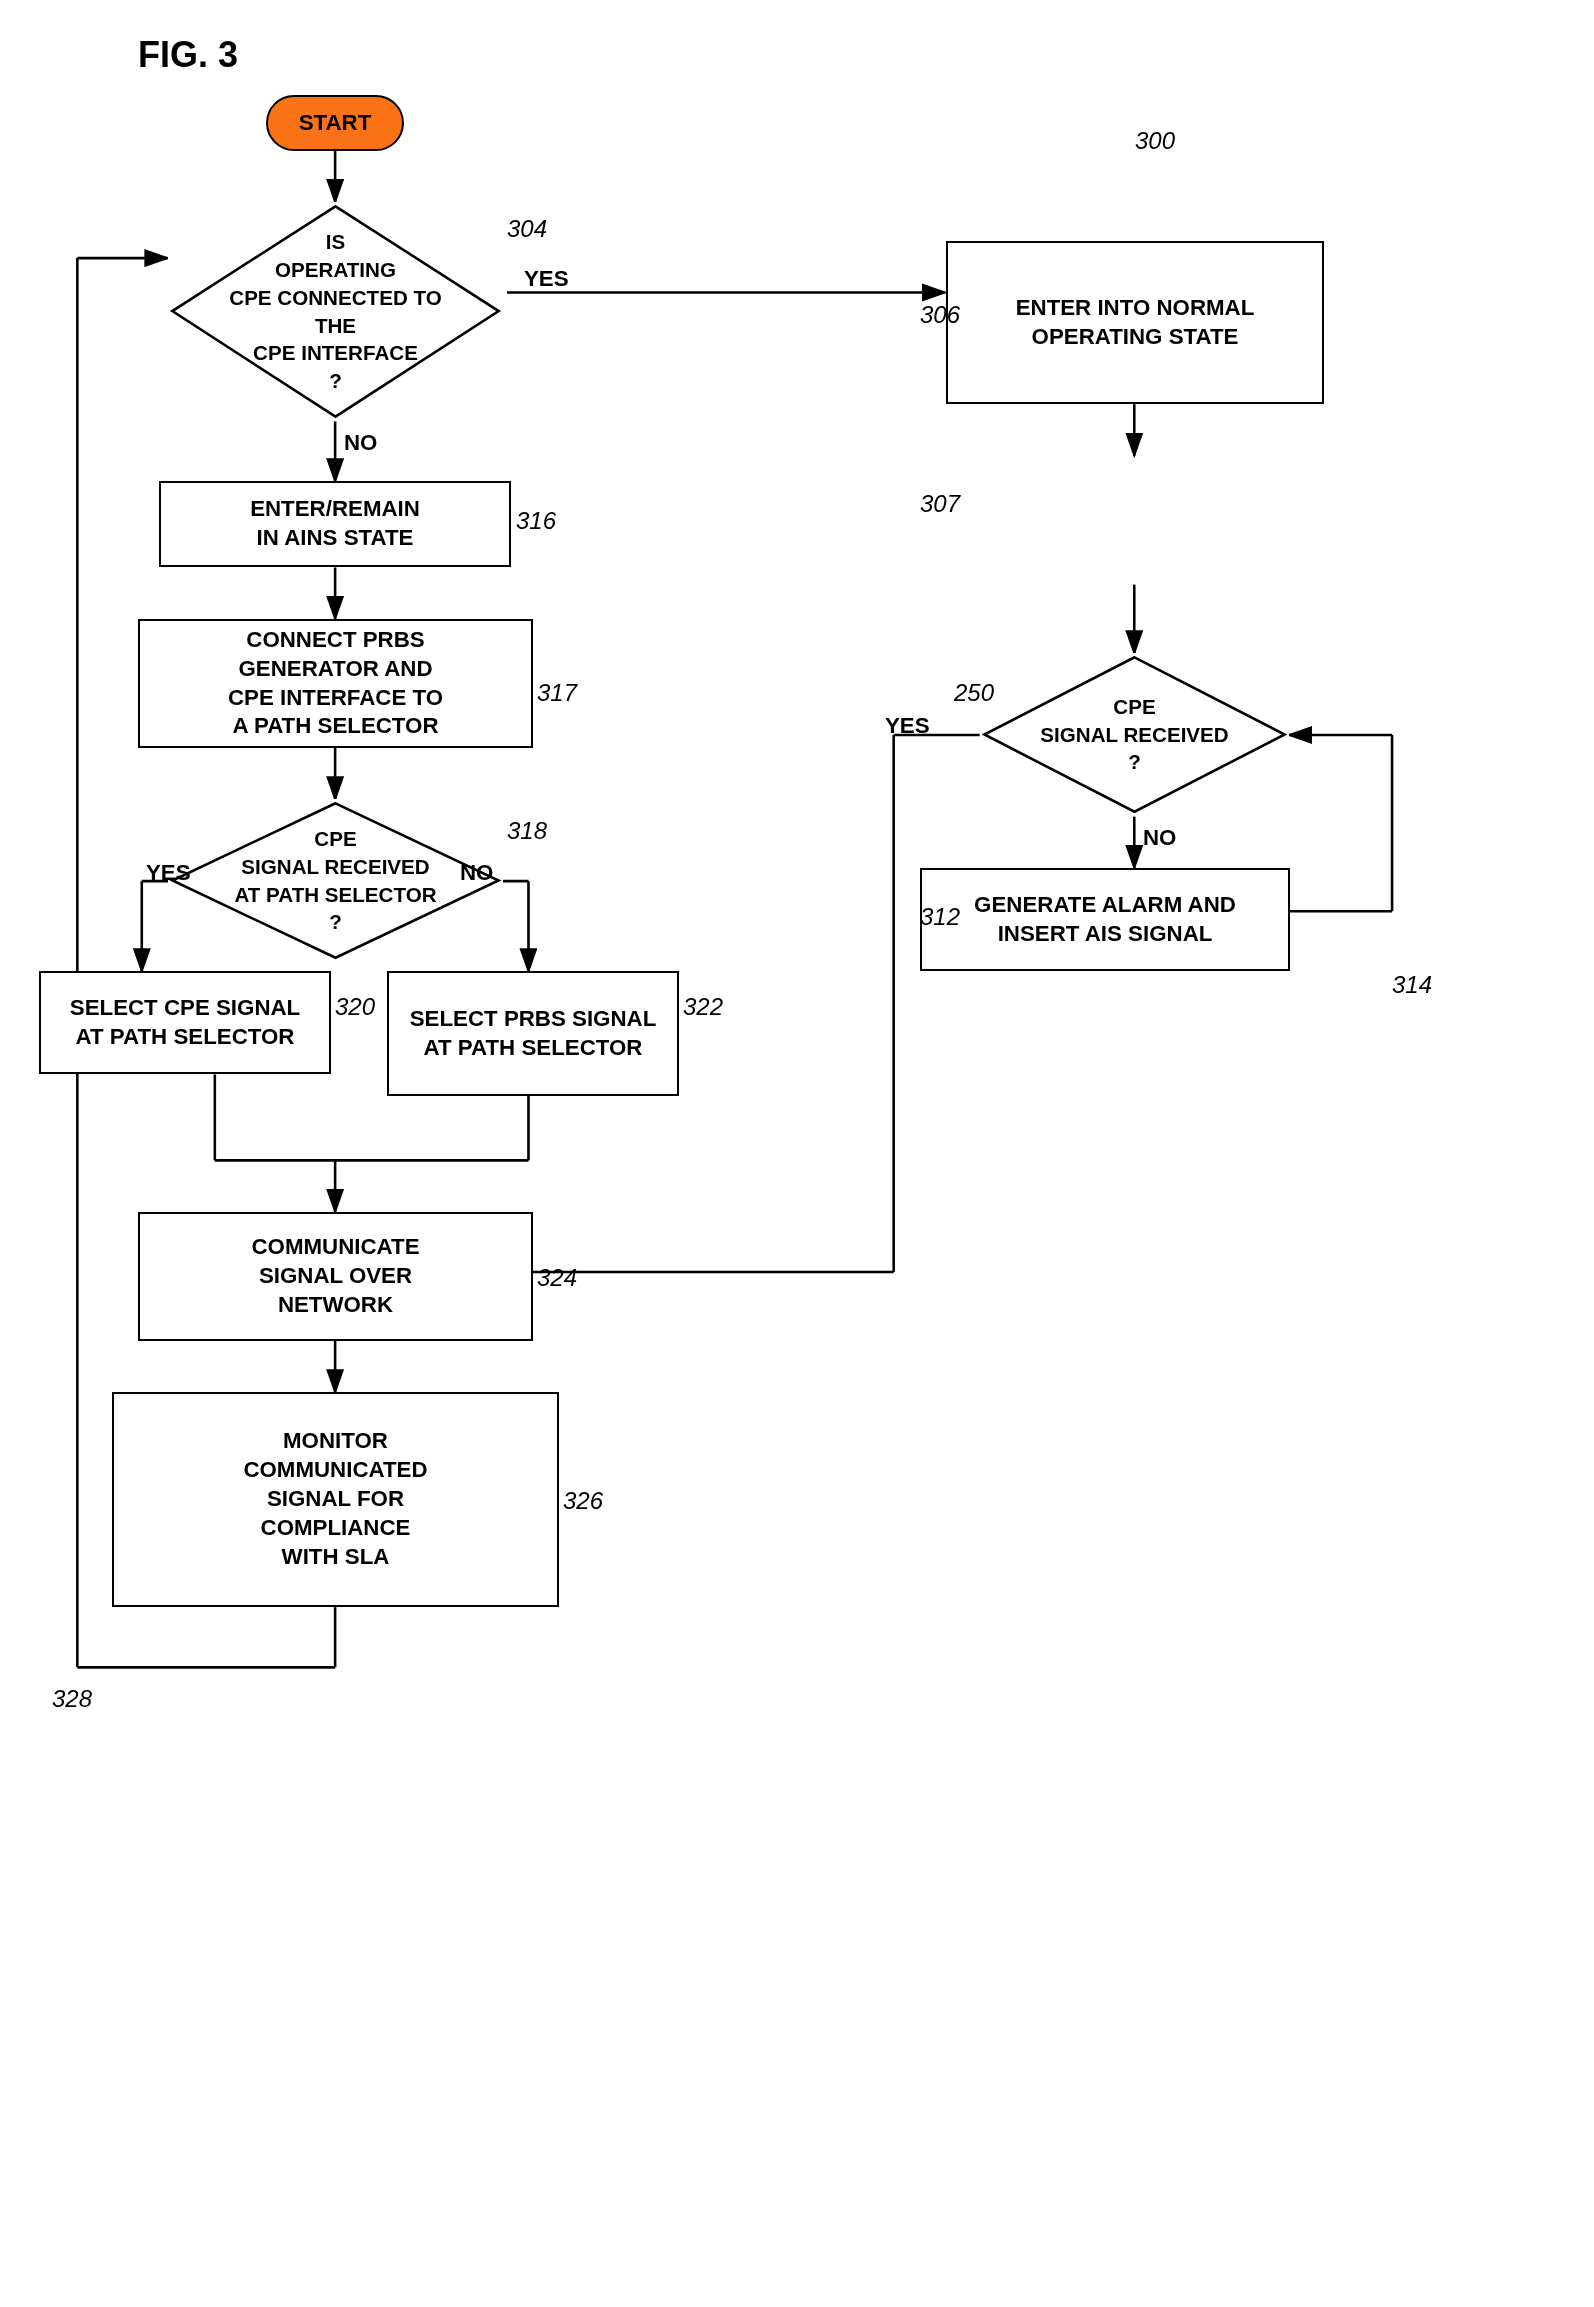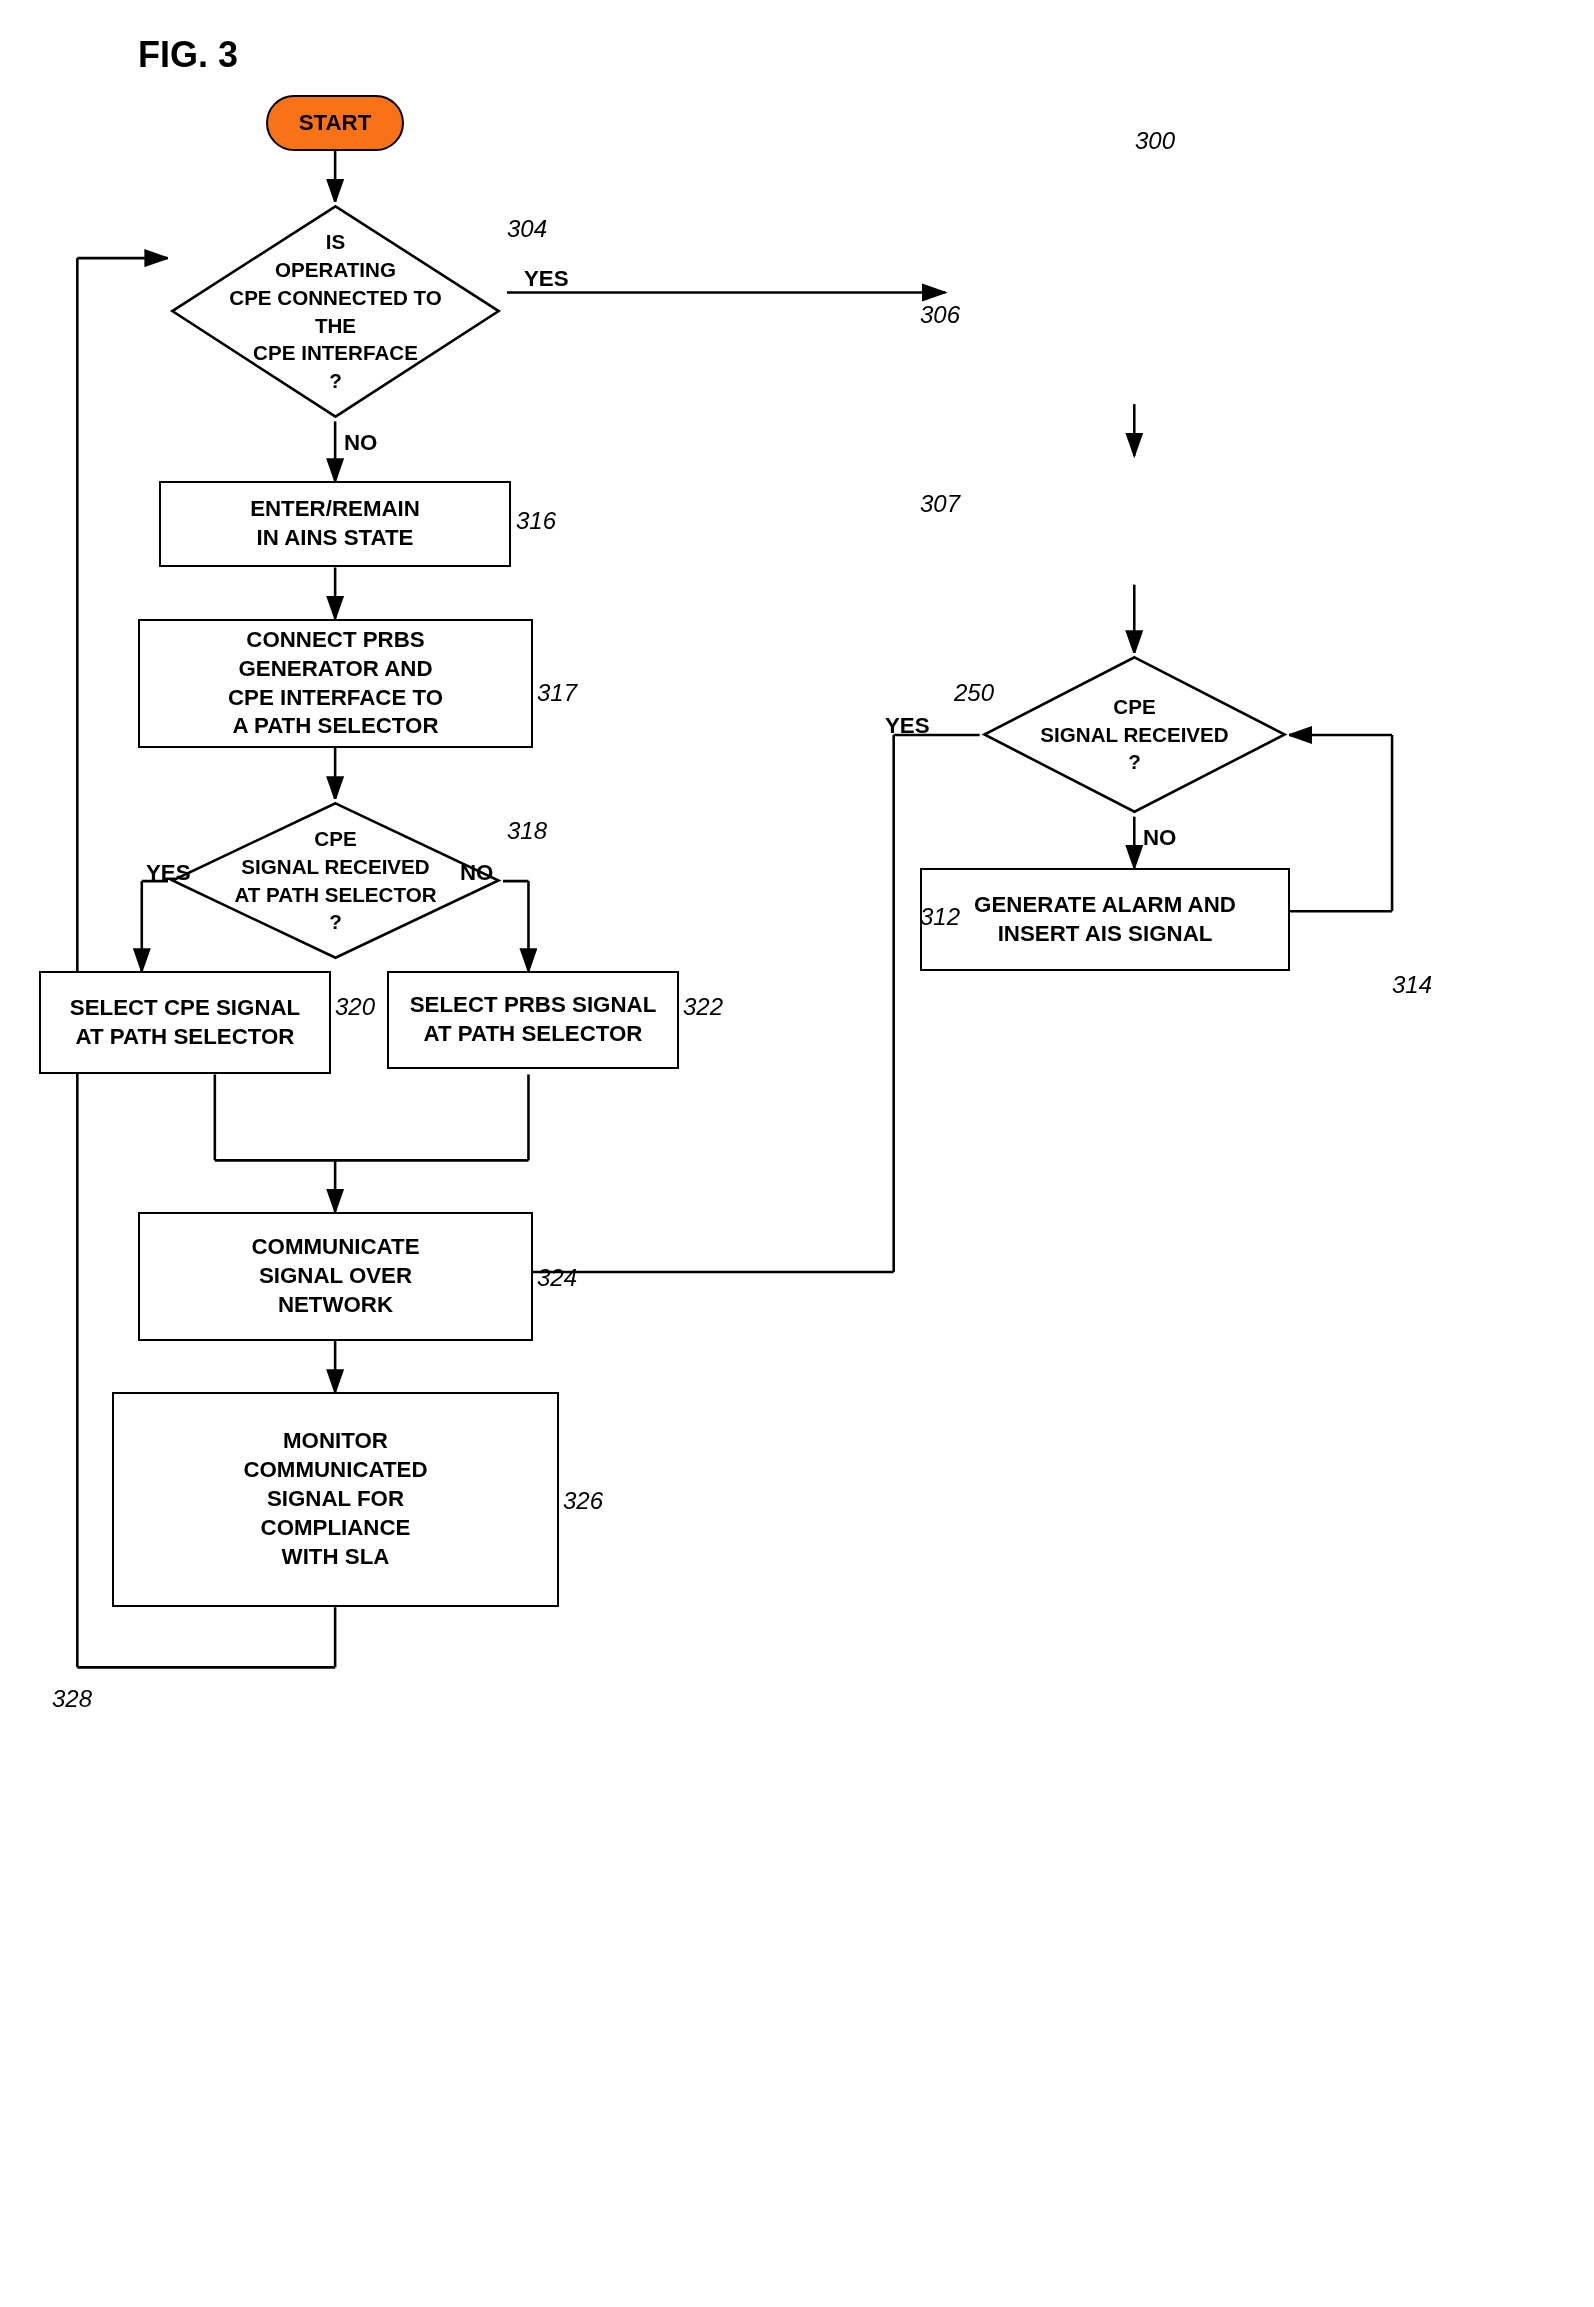--- a/index.html
+++ b/index.html
@@ -167,21 +167,21 @@
     </div>
   </div>
   <div class="label-ref" style="top:817px; left:507px;">318</div>
 
   <div class="node node-rect" style="left:39px; top:971px; width:292px; height:103px;">
     <span style="white-space:pre-line;">SELECT CPE SIGNAL
 AT PATH SELECTOR</span>
   </div>
   <div class="label-ref" style="top:993px; left:335px;text-align:right;">320</div>
 
-  <div class="node node-rect" style="left:387px; top:971px; width:292px; height:98px;">
+  <div class="node node-rect" style="left:387px; top:971px; width:292px; height:125px;">
     <span style="white-space:pre-line;">SELECT PRBS SIGNAL
 AT PATH SELECTOR</span>
   </div>
   <div class="label-ref" style="top:993px; left:683px;">322</div>
 
   <div class="node node-rect" style="left:138px; top:1212px; width:395px; height:129px;">
     <span style="white-space:pre-line;">COMMUNICATE
 SIGNAL OVER
 NETWORK</span>
   </div>
@@ -189,20 +189,24 @@
 
   <div class="node node-rect" style="left:112px; top:1392px; width:447px; height:215px;">
     <span style="white-space:pre-line;">MONITOR
 COMMUNICATED
 SIGNAL FOR
 COMPLIANCE
 WITH SLA</span>
   </div>
   <div class="label-ref" style="top:1487px; left:563px;">326</div>
 
+  <div class="node node-rect" style="left:946px; top:241px; width:378px; height:163px;">
+    <span style="white-space:pre-line;">ENTER INTO NORMAL
+OPERATING STATE</span>
+  </div>
   <div class="label-ref" style="top:301px; left:920px;">306</div>
 
   <div class="label-ref" style="top:490px; left:920px;">307</div>
 
   <div class="node node-diamond" style="left:980px; top:653px; width:309px; height:163px;">
     <svg width="309" height="163" style="position:absolute;top:0;left:0;" viewBox="0 0 360 190">
       <polygon points="180,5 355,95 180,185 5,95" fill="white" stroke="black" stroke-width="3"></polygon>
     </svg>
     <div style="position:relative;z-index:1;text-align:center;font-size:20.6px;font-weight:bold;line-height:1.35;padding:8.6px 47px;">
       CPE<br>SIGNAL RECEIVED<br>?

